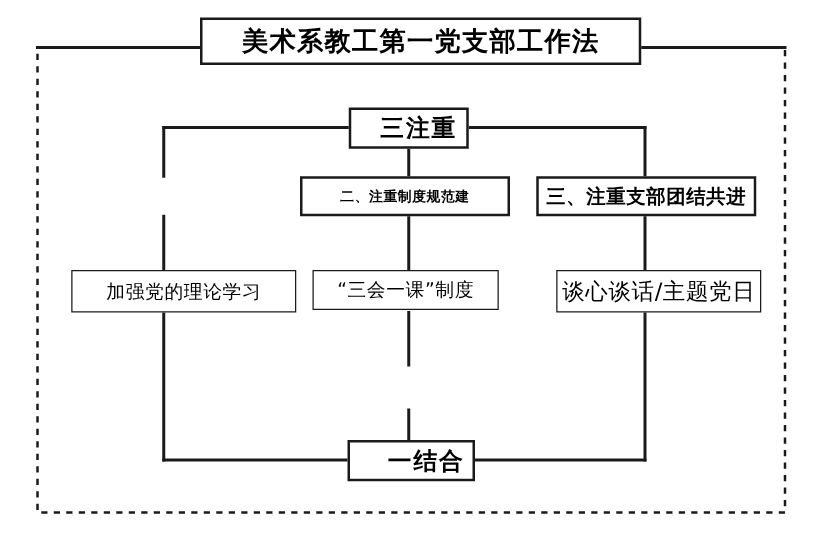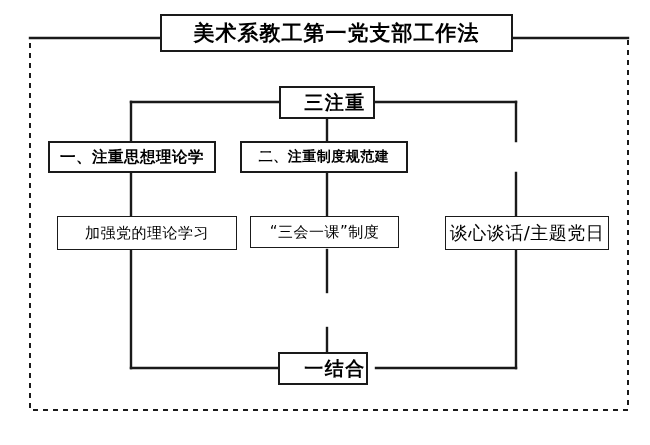--- a/index.html
+++ b/index.html
@@ -66,21 +66,21 @@
     top: 141px;
     width: 168px;
     height: 32px;
     font-size: 15.5px;
   }
   .n-b2 {
     left: 240px;
     top: 141px;
     width: 168px;
     height: 32px;
-    font-size: 14px;
+    font-size: 11px;
   }
   .n-b3 {
     left: 429px;
     top: 141px;
     width: 176px;
     height: 32px;
     font-size: 15.5px;
   }
   .n-c1 {
     left: 57px;
@@ -107,21 +107,21 @@
   .n-combine-long {
     left: 190px;
     top: 292px;
     width: 275px;
     height: 36px;
     font-size: 17px;
   }
   .n-one {
     left: 278px;
     top: 352px;
-    width: 90px;
+    width: 102px;
     height: 33px;
     font-size: 19px;
     letter-spacing: 1.5px;
     padding-left: 24px;
   }
 </style>
 </head>
 <body>
 
 <div id="canvas">
@@ -155,22 +155,22 @@
       <line x1="327" y1="250" x2="327" y2="292"></line>
 
       <line x1="327" y1="328" x2="327" y2="352"></line>
     </g>
   </svg>
 
   <div class="node n-title">美术系教工第一党支部工作法</div>
 
   <div class="node n-three">三注重</div>
 
-  <div class="node n-b1">一、注重思想理论学</div>
   <div class="node n-b2">二、注重制度规范建</div>
+  <div class="node n-b3">三、注重支部团结共进</div>
 
   <div class="node thin n-c1">加强党的理论学习</div>
   <div class="node thin n-c2">“三会一课”制度</div>
   <div class="node thin n-c3">谈心谈话/主题党日</div>
 
 
   <div class="node n-one">一结合</div>
 
 </div>
 

